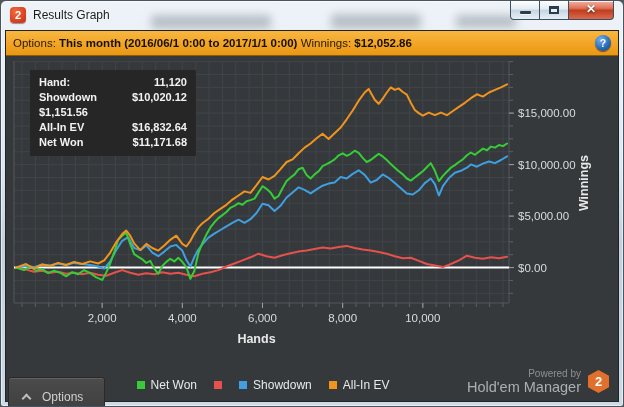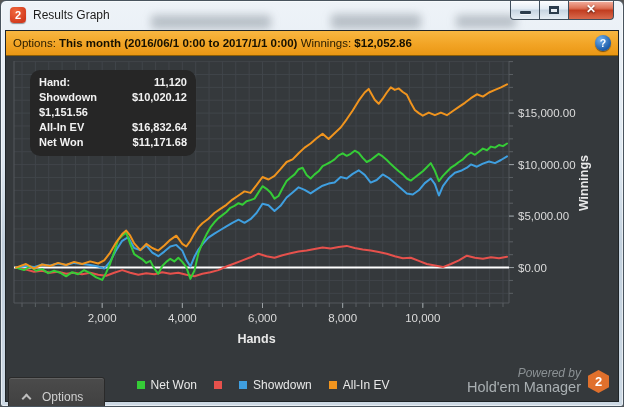--- a/index.html
+++ b/index.html
@@ -34,37 +34,37 @@
   .filterbar{position:absolute;left:0;right:0;top:0;height:25px;
     background:linear-gradient(180deg,#f8b741 0%,#f2a425 55%,#ea9714 100%);
     border-bottom:1px solid #8a5e08;color:#271b00;font-size:11.5px;line-height:25px;padding-left:7px;white-space:nowrap;}
   .filterbar b{font-weight:bold;color:#161000;}
   .help-btn{position:absolute;right:7px;top:4px;width:16px;height:16px;border-radius:50%;
     background:radial-gradient(circle at 35% 28%,#6fb0ef,#1d5ca8 70%);
     color:#fff;font-size:10.5px;font-weight:bold;text-align:center;line-height:16px;
     box-shadow:0 1px 1px rgba(0,0,0,.5);}
   
   .tooltip{position:absolute;left:24px;top:39px;width:166px;background:#262626;
-    padding:5px 9px 6px 9px;color:#f2f2f2;font-size:11px;font-weight:bold;border-radius:10px;}
+    padding:5px 9px 6px 9px;color:#f2f2f2;font-size:11px;font-weight:bold;border-radius:1px;}
   .tt-row{display:flex;justify-content:space-between;line-height:15px;}
   .tt-row .v{text-align:center;}
   
   .legend{position:absolute;left:8px;width:498px;top:347px;display:flex;justify-content:center;gap:17px;}
   .leg-item{display:flex;align-items:center;gap:6px;color:#e9e9e9;font-size:12px;}
   .leg-swatch{width:8px;height:8px;display:inline-block;}
   
   .options-btn{position:absolute;left:2px;top:346px;width:97px;height:40px;
     background:linear-gradient(180deg,#4b4b4b,#3d3d3d);border:1px solid #2a2a2a;border-radius:3px;
     box-shadow:inset 0 1px 0 rgba(255,255,255,.12);color:#cfcfcf;font-size:12px;
     display:flex;align-items:center;gap:12px;padding-left:14px;cursor:default;}
   .chev-up{width:7px;height:7px;border-left:2px solid #bdbdbd;border-top:2px solid #bdbdbd;transform:rotate(45deg);margin-top:3px;}
   
   .powered{position:absolute;right:9px;top:337px;display:flex;align-items:center;gap:7px;}
   .powered-text{text-align:right;color:#9aa0a3;}
-  .powered-top{font-size:12px;color:#8b9194;line-height:11px;font-style:italic;}
+  .powered-top{font-size:10px;color:#8b9194;line-height:11px;}
   .powered-brand{font-size:14.5px;color:#a9afb2;line-height:16px;}
   .hm-badge{width:21px;height:23px;background:#e0702c;color:#fff;font-size:13px;font-weight:bold;
     text-align:center;line-height:23px;
     clip-path:polygon(50% 0,100% 25%,100% 75%,50% 100%,0 75%,0 25%);}
   svg text{font-family:"Liberation Sans",sans-serif;}
 </style>
 </head>
 <body>
 
 <div class="window">

